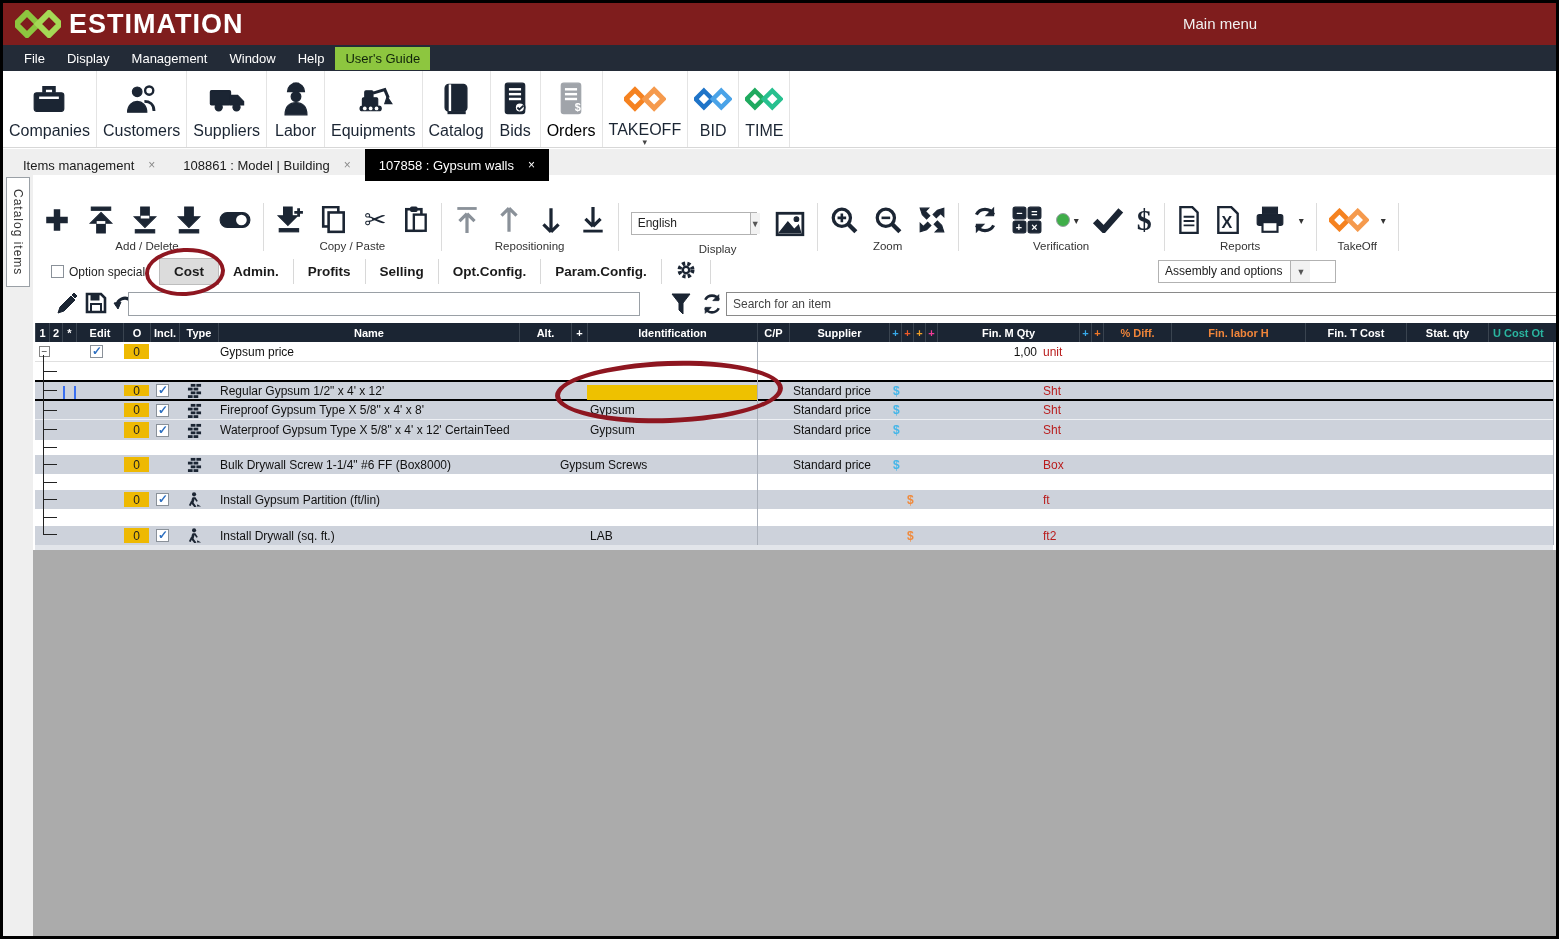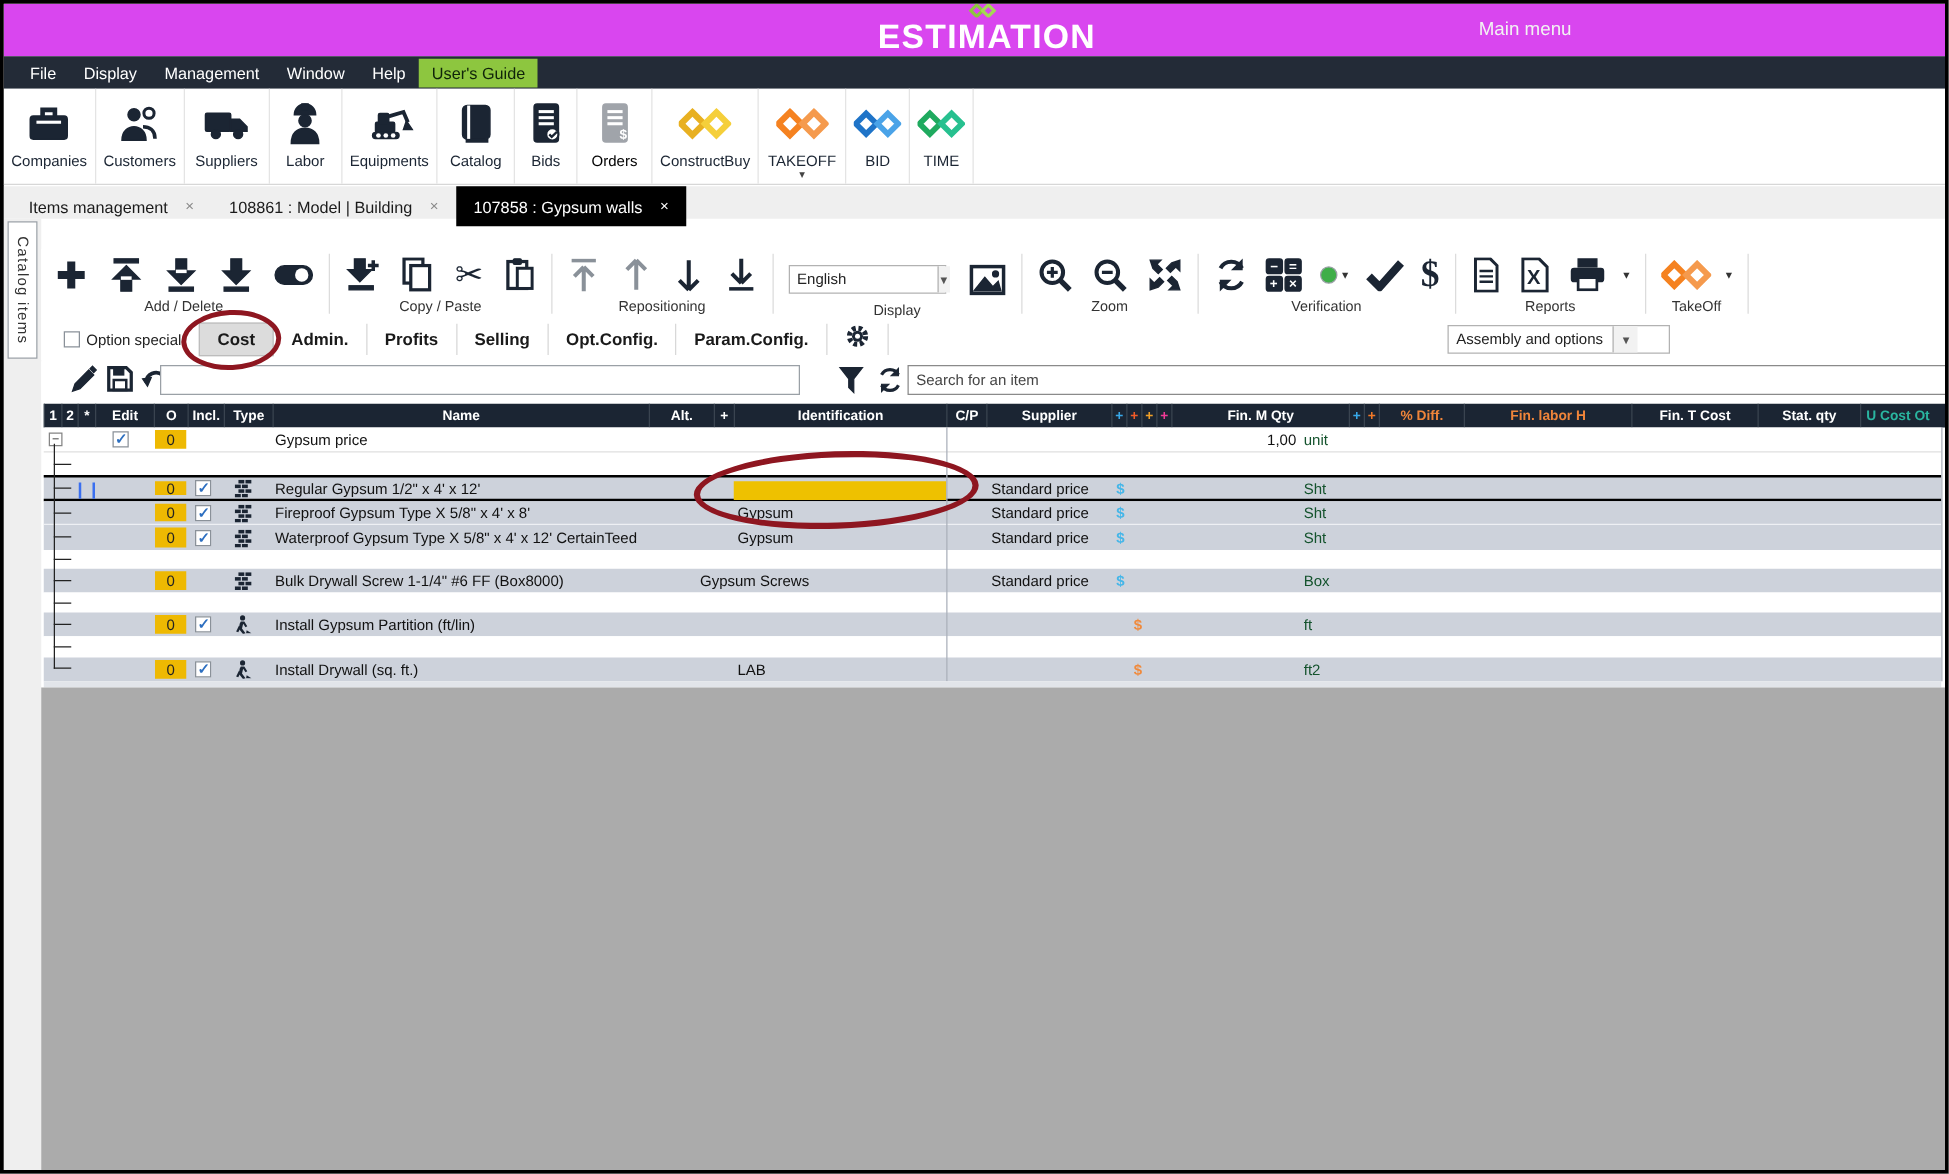--- a/index.html
+++ b/index.html
@@ -2,35 +2,35 @@
 <html><head>
 <meta charset="utf-8">
 <style>
   * { box-sizing: border-box; margin: 0; padding: 0; }
   body { font-family: "Liberation Sans", sans-serif; background:#555; }
   .screen { position:relative; width:1559px; height:939px; background:#fff;
             border:3px solid #000; overflow:hidden; }
 
   
   .titlebar { position:absolute; left:0; top:0; width:100%; height:42px;
-              background:#d946ef; display:flex; align-items:center; padding-left:12px;flex-direction:column; }
+              background:#7f1d1d; display:flex; align-items:center; padding-left:12px; }
   .brand { color:#fff; font-size:27px; font-weight:800; letter-spacing:1px; margin-left:8px; }
   .main-menu { position:absolute; left:1180px; top:12px; color:#f2f2f2; font-size:15px; }
   .menubar { position:absolute; left:0; top:42px; width:100%; height:26px;
              background:#232b37; display:flex; align-items:center; padding-left:10px; }
   .menubar .mitem { color:#fff; font-size:13px; padding:4px 11px; cursor:default; }
   .menubar .guide { background:#8dc63f; color:#10240a; padding:4px 10px; font-size:13px; }
 
   
   .apptoolbar { position:absolute; left:0; top:68px; width:100%; height:77px;
                 background:#fff; border-bottom:1px solid #d7d7d7; display:flex; }
   .tbtn { display:flex; flex-direction:column; align-items:center; justify-content:flex-start;
           border-right:1px solid #e4e4e4; padding:7px 6px 2px; }
   .tbtn .ic { height:42px; display:flex; align-items:center; justify-content:center; }
-  .tbtn .lbl { font-size:12px; color:#1b2533; margin-top:2px; white-space:nowrap; }
+  .tbtn .lbl { font-size:16px; color:#1b2533; margin-top:2px; white-space:nowrap; }
   .tbtn.disabled .lbl { color:#000000; }
   .tbtn .mini-caret { font-size:9px; color:#444; line-height:6px; }
   .dk { fill:#1b2533; stroke:#1b2533; }
   .gy { fill:#a0a4aa; stroke:#a0a4aa; }
 
   
   .doctabs { position:absolute; left:0; top:146px; width:100%; height:26px;
              background:#efefef; display:flex; align-items:stretch; padding-left:6px; }
   .dtab { display:flex; align-items:center; gap:14px; padding:16px 14px; font-size:13px; color:#1a1a1a; }
   .dtab .x { color:#8a8a8a; font-size:12px; }
@@ -98,21 +98,21 @@
   .expander { position:absolute; left:4px; top:4px; width:11px; height:11px; border:1px solid #848484;
               background:#fff; color:#333; font-size:10px; line-height:9px; text-align:center; }
   .expander::after { content:"−"; }
   .selrow { border-top:2px solid #000; border-bottom:2px solid #000; }
   .cursor-marker { position:absolute; left:28px; top:4px; width:13px; height:13px;
                    border-left:2px solid #3a6ff0; border-right:2px solid #3a6ff0; }
   .ident-highlight { position:absolute; left:552px; top:3px; width:170px; height:15px; background:#eec100; }
   .dollar { font-size:12px; font-weight:700; }
   .dollar.cyan { color:#45b6e8; } .dollar.orange { color:#f08a3c; }
   .qtyval { position:absolute; left:902px; width:100px; top:0; height:100%; display:flex; align-items:center; justify-content:flex-end; font-size:12px; color:#111; }
-  .unit { position:absolute; left:1008px; top:0; height:100%; display:flex; align-items:center; font-size:12px; color:#14532d; }
+  .unit { position:absolute; left:1008px; top:0; height:100%; display:flex; align-items:center; font-size:12px; color:#b91c1c; }
 
   .treeline-v { position:absolute; left:40px; top:352px; width:1px; height:180px; background:#222; }
   .tick { position:absolute; left:40px; width:14px; height:1px; background:#222; }
   .hairline { position:absolute; width:1px; top:339px; height:203px; background:#aab0ba; }
   .graybottom { position:absolute; left:30px; top:547px; width:1529px; height:386px; background:#ababab; }
   .lightstrip { position:absolute; left:32px; top:542px; width:1518px; height:5px; background:#e2e5ea; }
 
   
   .red-ellipse { position:absolute; border:4px solid #8e1620; border-radius:50%; pointer-events:none; z-index:50; }
   .re-cost { left:142px; top:245px; width:80px; height:48px; transform:rotate(-3deg); }
@@ -227,29 +227,20 @@
       <span class="ic">
         <svg width="28" height="34" viewBox="0 0 22 28">
             <rect class="gy" x="3" y="1" width="16" height="25" rx="2"></rect>
             <rect x="6" y="5" width="10" height="2" fill="#fff"></rect>
             <rect x="6" y="9" width="10" height="2" fill="#fff"></rect>
             <rect x="6" y="13" width="10" height="2" fill="#fff"></rect>
             <text x="14" y="24" font-size="9" fill="#fff" font-weight="bold">$</text>
           </svg>
       </span>
       <span class="lbl">Orders</span>
-    </div>
-    <div class="tbtn" style="min-width:82px">
-      <span class="ic">
-        <svg width="42" height="26" viewBox="0 0 46 26">
-            <path d="M12 3 L22 13 L12 23 L2 13 Z" fill="none" stroke="#e8b021" stroke-width="5.5"></path>
-            <path d="M33 3 L43 13 L33 23 L23 13 Z" fill="none" stroke="#f5cf3a" stroke-width="5.5"></path>
-          </svg>
-      </span>
-      <span class="lbl">ConstructBuy</span>
     </div>
     <div class="tbtn" style="min-width:70px">
       <span class="ic">
         <svg width="42" height="26" viewBox="0 0 46 26">
             <path d="M12 3 L22 13 L12 23 L2 13 Z" fill="none" stroke="#f58220" stroke-width="5.5"></path>
             <path d="M33 3 L43 13 L33 23 L23 13 Z" fill="none" stroke="#f59a4d" stroke-width="5.5"></path>
           </svg>
       </span>
       <span class="lbl">TAKEOFF</span>
       <span class="mini-caret">▾</span>

